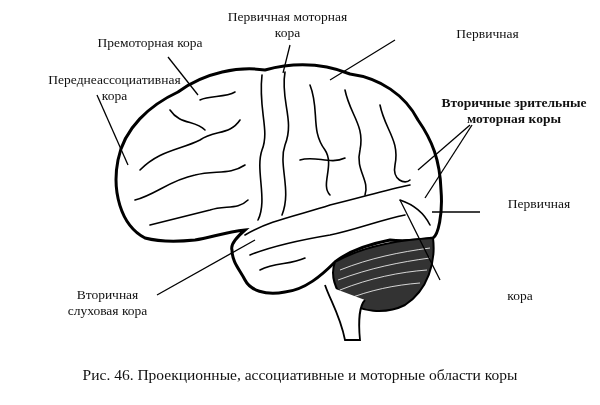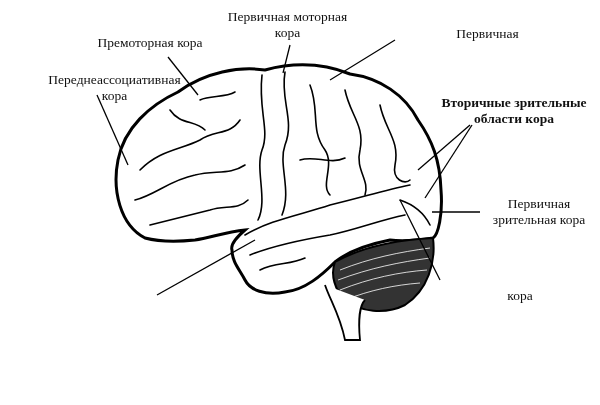--- a/index.html
+++ b/index.html
@@ -66,26 +66,28 @@
 </div>
 <div class="lbl" style="left:390px;top:26px;width:195px;">
   <div>Первичная</div>
 </div>
 <div class="lbl" style="left:0px;top:72px;width:165px;margin-left:32px;">
   <div>Переднеассоциативная</div>
   <div>кора</div>
 </div>
 <div class="lbl" style="left:428px;top:95px;width:172px;font-weight:bold;">
   <div>Вторичные зрительные</div>
-  <div>области кора</div>
+  <div>моторная коры</div>
 </div>
 <div class="lbl" style="left:478px;top:196px;width:122px;">
   <div>Первичная</div>
-  <div>зрительная кора</div>
 </div>
 <div class="lbl" style="left:55px;top:287px;width:105px;">
+  <div>Вторичная</div>
+  <div>слуховая кора</div>
 </div>
 <div class="lbl" style="left:440px;top:288px;width:160px;">
   <div>кора</div>
 </div>
 
 <div class="caption" style="top:365px;">
+  <div>Рис. 46. Проекционные, ассоциативные и моторные области коры</div>
 </div>
 
 </body></html>

